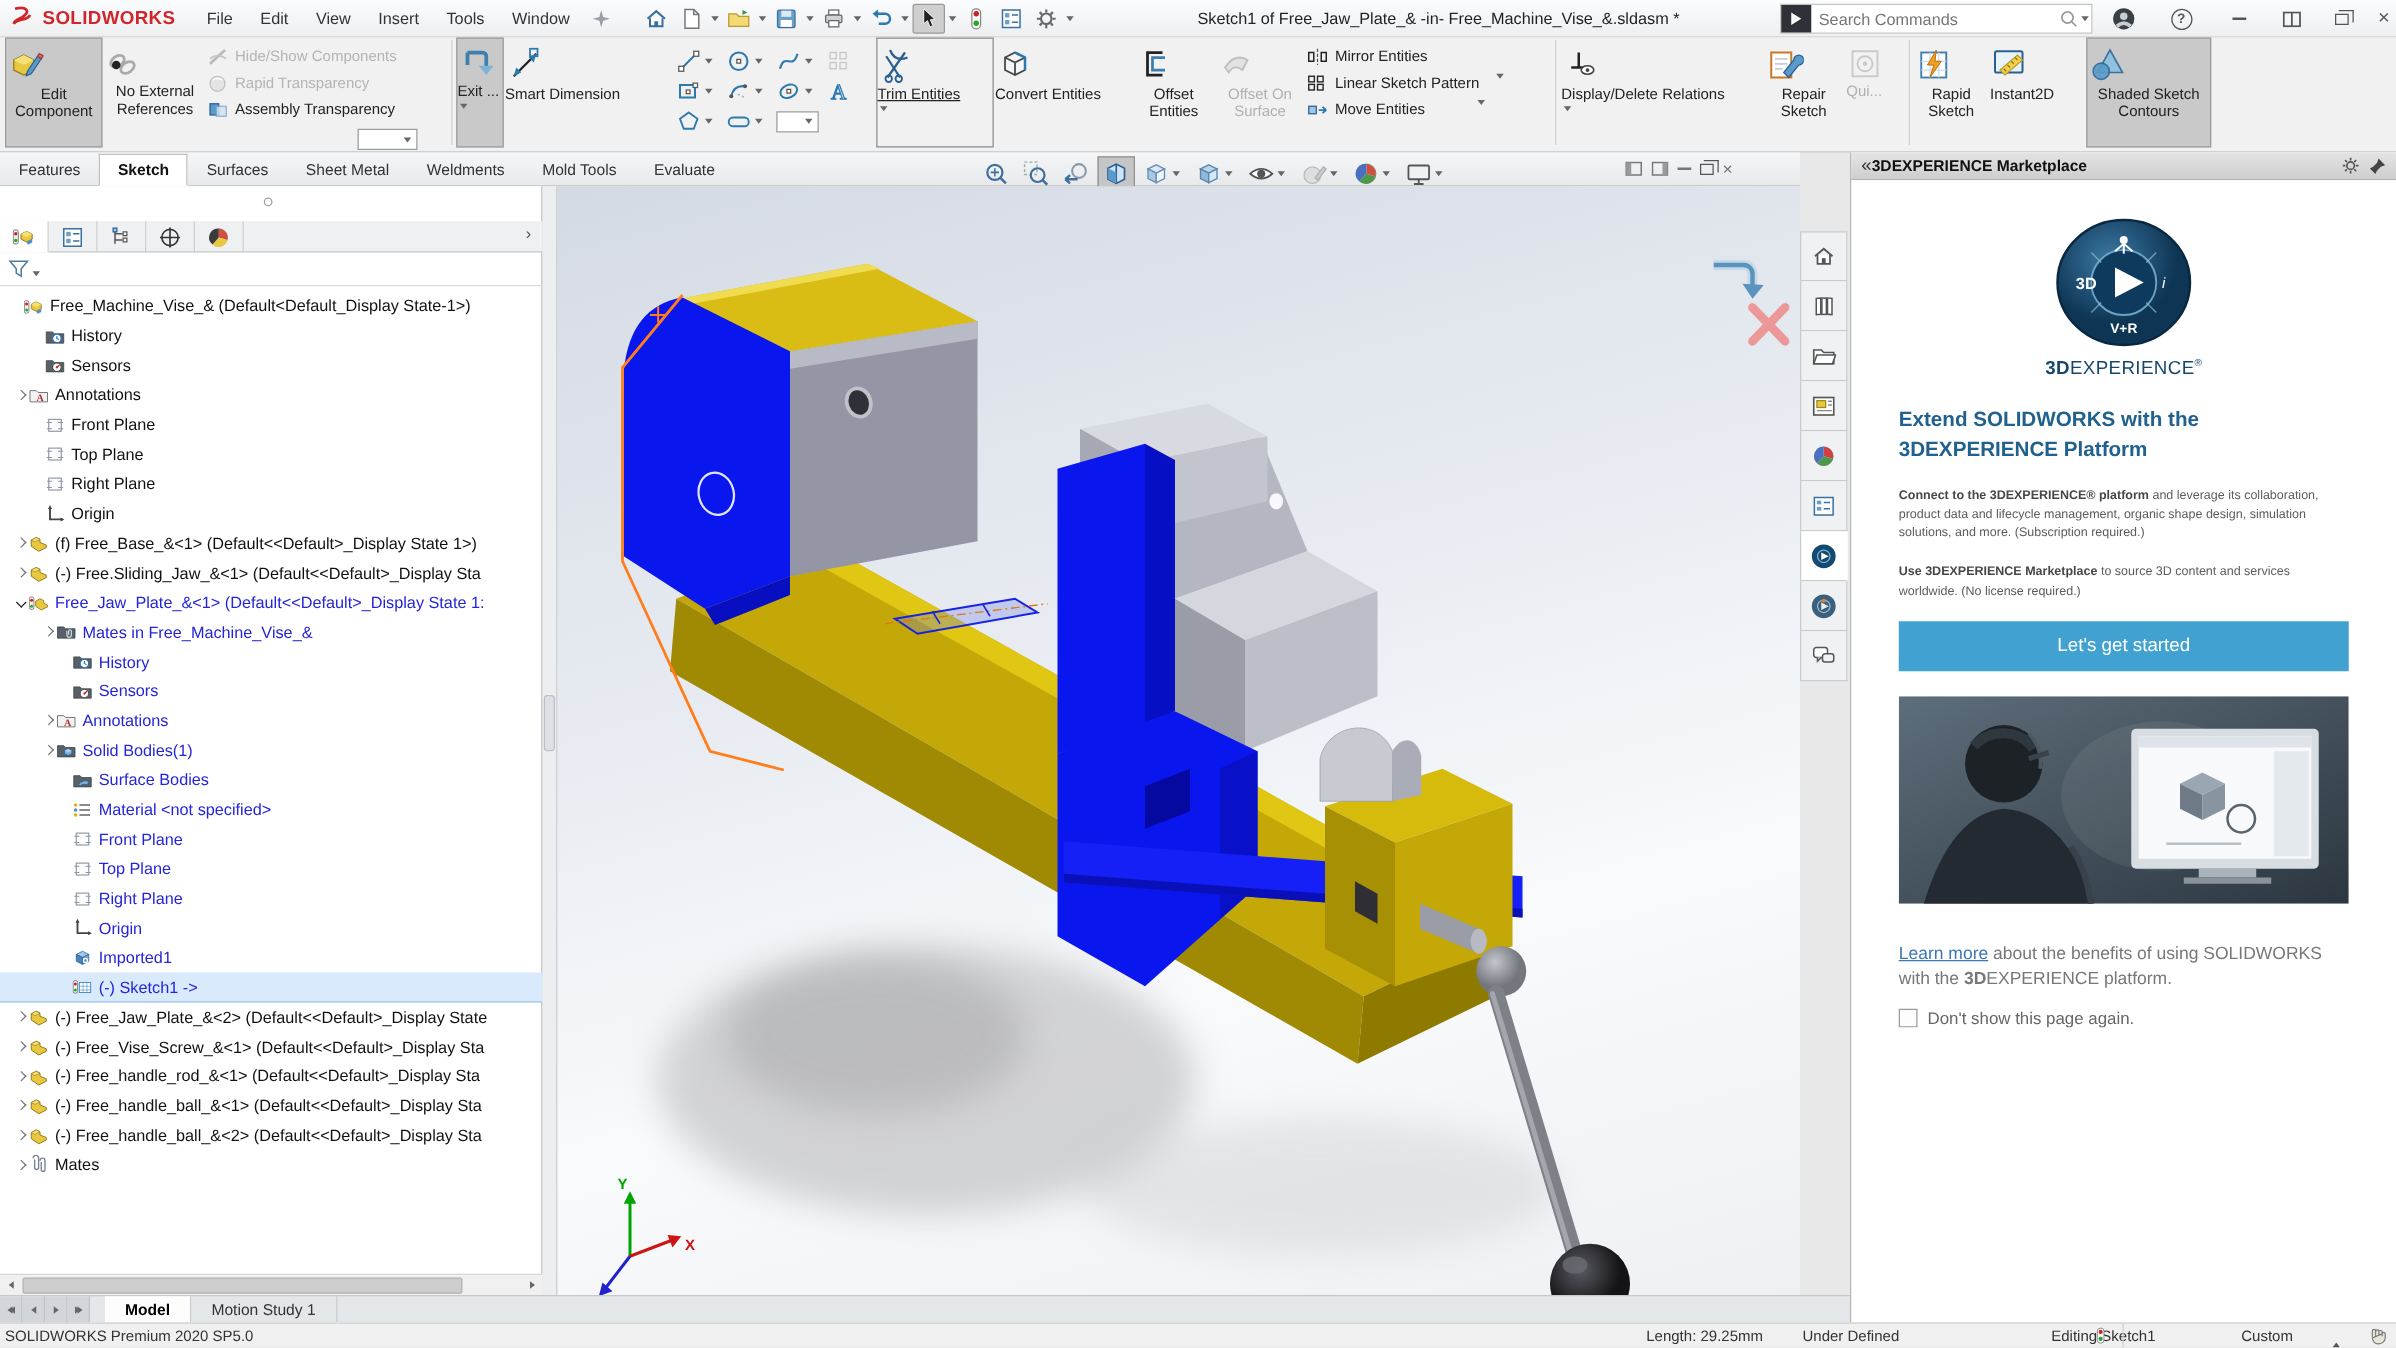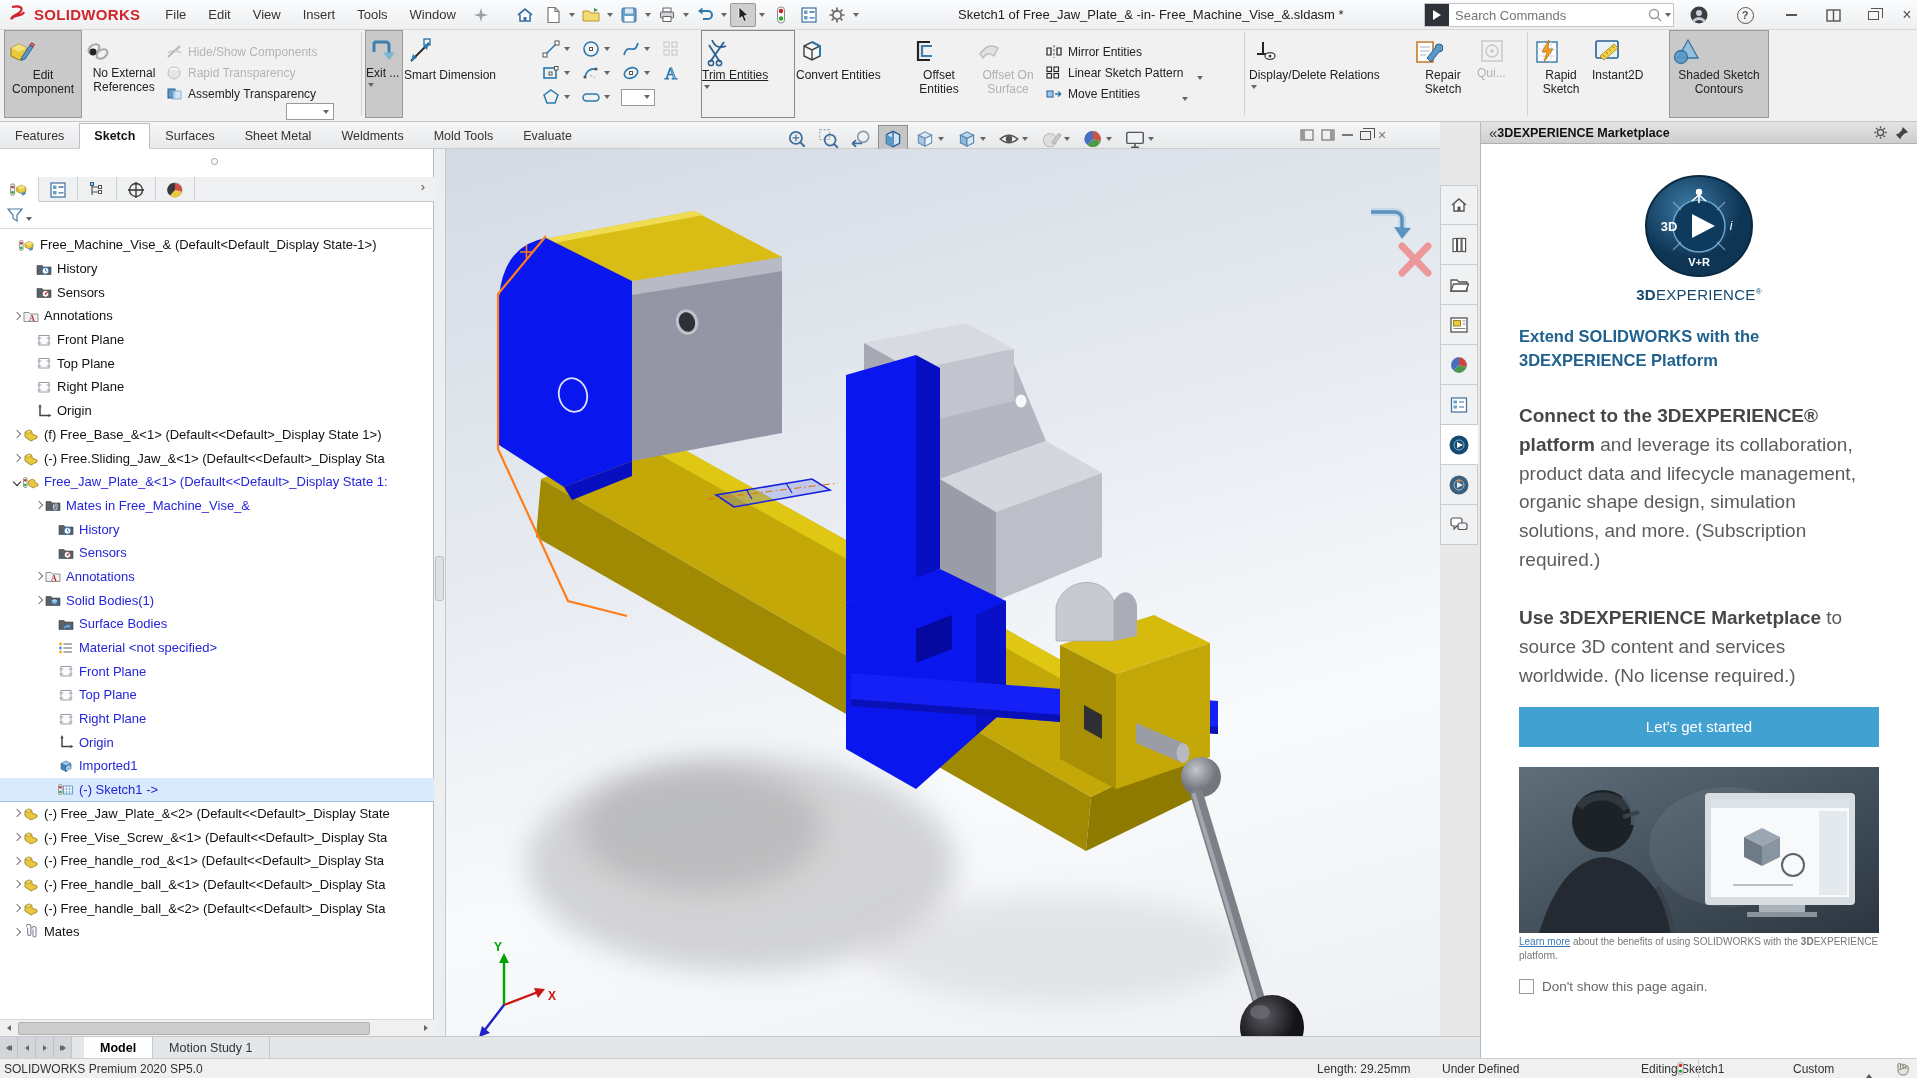--- a/index.html
+++ b/index.html
@@ -24,21 +24,21 @@
   .restico::before{content:'';position:absolute;left:2px;top:-4px;width:11px;height:9px;border:1.5px solid #555;border-bottom:none;border-left:none}
   
   #ribbon{position:absolute;left:0;top:30px;width:1917px;height:92px;background:#f1f1f1;border-bottom:1px solid #c6c6c6;display:flex;align-items:flex-start;padding-left:4px}
   .rbtn{display:flex;flex-direction:column;align-items:flex-start;padding-top:5px;height:88px;font-size:12px;color:#222;text-align:center;line-height:1.18;border:1px solid transparent}
   .rbtn svg{flex:0 0 auto}
   .rbtn.pressed{background:#c9c9c9;border-color:#9a9a9a}
   .rbtn.focused{border-color:#8a8a8a}
   .rbtn.dis{color:#b0b0b0}
   .vsep{width:1px;background:#d2d2d2;height:84px;margin:2px 3px 0}
   .stack{display:flex;flex-direction:column;padding-top:8px;font-size:12px;color:#222}
-  .stack .srow{display:flex;align-items:flex-end;height:21px;white-space:nowrap}
+  .stack .srow{display:flex;align-items:flex-start;height:21px;white-space:nowrap}
   .stack .srow svg{margin-right:5px}
   .stack .srow.dis{color:#b4b4b4}
   .combo{width:48px;height:17px;border:1px solid #9a9a9a;background:#fff;display:flex;align-items:center;justify-content:flex-end;padding-right:2px;margin-top:2px}
   .egrid{display:grid;grid-template-columns:repeat(4,40px);grid-auto-rows:24px;padding-top:7px}
   .ecell{display:flex;align-items:center}
   .ecell svg{margin-right:1px}
   
   #tabrow{position:absolute;left:0;top:122px;width:1440px;height:27px;background:linear-gradient(#f5f6f7,#e7e9eb);border-bottom:1px solid #ccc;display:flex;align-items:flex-end}
   .ctab{font-size:12.5px;color:#333;padding:5px 14px 5px;border:1px solid transparent;margin-bottom:-1px}
   .ctab.active{background:#fff;border-color:#c0c0c0;border-bottom-color:#fff;font-weight:bold;color:#111}
@@ -80,25 +80,25 @@
   .tcell:first-child{border-top:1px solid #c8ccd0}
   .tcell.active{background:#fff;border-right-color:#fff}
   
   #marketplace{position:absolute;left:1480px;top:122px;width:437px;height:936px;background:#fff;border-left:1px solid #b8b8b8}
   #mphead{height:22px;background:linear-gradient(#e4e4e4,#cecece);border-bottom:1px solid #b0b0b0;display:flex;align-items:center;padding:0 8px;font-size:12.5px}
   #mphead .t{flex:1;text-align:left;font-weight:bold;color:#111}
   #mpbody{padding:26px 38px 0;overflow:hidden}
   #mplogo{display:block;margin:0 auto}
   #wordmark{text-align:center;font-size:15px;color:#16486e;margin-top:4px;letter-spacing:.3px}
   #mpheading{margin-top:22px;font-size:16.5px;font-weight:bold;color:#20618e;line-height:1.45}
-  .mpp{margin-top:29px;font-size:19px;color:#5c5c5c;line-height:1.52}
+  .mpp{margin-top:16px;font-size:10px;color:#5c5c5c;line-height:1.52}
   .mpp b{color:#474747}
   #cta{margin-top:16px;width:100%;height:40px;background:#41a2d2;color:#fff;font-size:15px;border:none;font-family:"Liberation Sans",sans-serif;display:flex;align-items:center;justify-content:center}
   #mpimg{margin-top:20px;display:block}
-  #learn{margin-top:2px;font-size:10px;color:#777;line-height:1.45}
+  #learn{margin-top:29px;font-size:14px;color:#777;line-height:1.45}
   #learn a{color:#3a77b5;text-decoration:underline}
   #cbrow{margin-top:15px;display:flex;align-items:center;font-size:13.5px;color:#666}
   #cb{width:15px;height:15px;border:1px solid #9a9a9a;background:#fdfdfd;margin-right:8px}
   
   #modeltabs{position:absolute;left:0;top:1036px;width:1480px;height:22px;background:#e4e7ea;border-top:1px solid #c8c8c8;display:flex;align-items:stretch}
   .navb{width:18px;display:flex;align-items:center;justify-content:center;background:#d2d6da;border-right:1px solid #bfc3c7}
   .mtab{padding:0 16px;font-size:12.5px;display:flex;align-items:center;color:#333;border-right:1px solid #c6cace}
   .mtab.active{background:#fdfdfd;font-weight:bold;color:#000}
   #statusbar{position:absolute;left:0;top:1058px;width:1917px;height:20px;background:#f0f0f0;border-top:1px solid #cfcfcf;font-size:12px;color:#333}
   #statusbar span{position:absolute;top:3px;white-space:nowrap}

